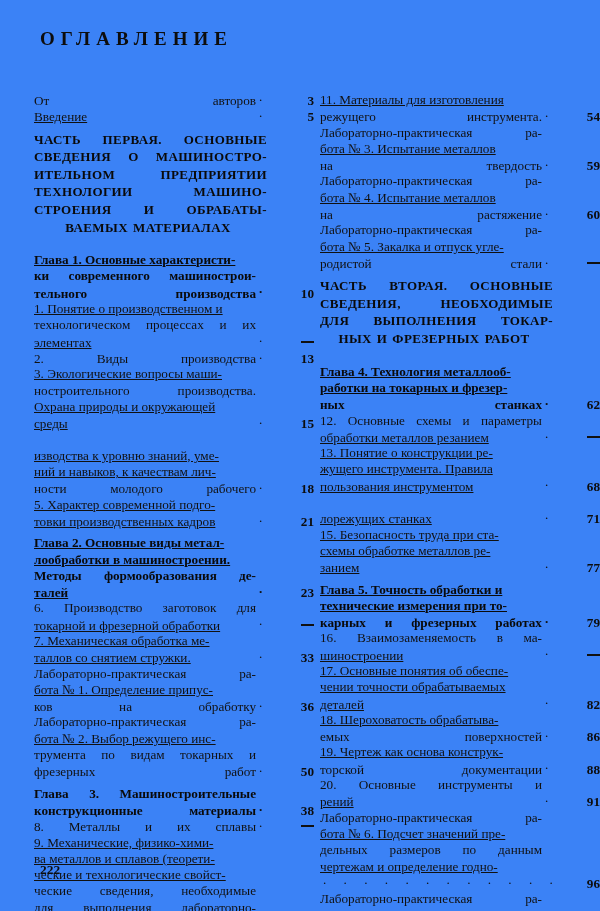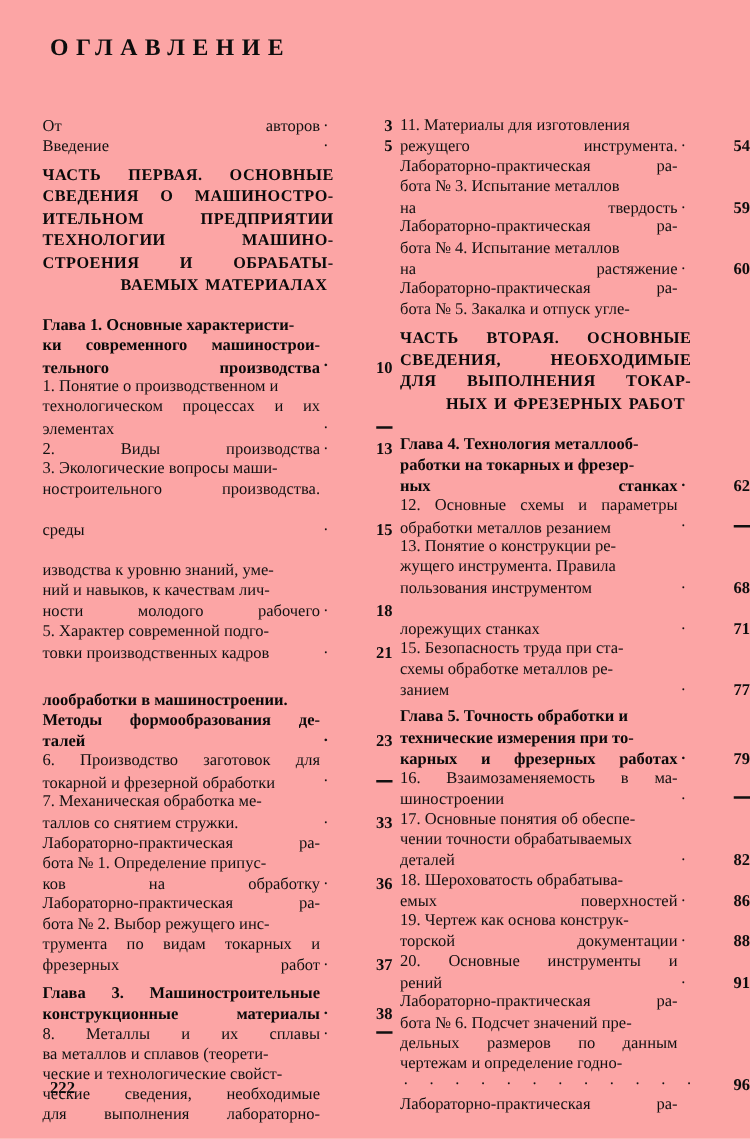--- a/index.html
+++ b/index.html
@@ -13,21 +13,21 @@
     height: 911px;
     font-family: "Liberation Serif", "DejaVu Serif", serif;
     color: #111111;
     position: relative;
     overflow: hidden;
   }
   .page {
     position: relative;
     width: 600px;
     height: 911px;
-    background: #fca5a5;
+    background: #3b82f6;
   }
   
   .toc-title {
     position: absolute;
     left: 40px;
     top: 28px;
     font-family: "Liberation Serif", "DejaVu Serif", serif;
     font-weight: 700;
     font-size: 19px;
     letter-spacing: 6px;
@@ -90,38 +90,38 @@
   .pg.empty { color: transparent; }
 
   
   .just {
     display: flex;
     justify-content: space-between;
     width: 222px;
     flex: 0 0 222px;
     font-size: 13.2px;
   }
-  .just.tight { justify-content: flex-start; }
+  .just.tight { justify-content: flex-start; text-decoration: underline; }
   .just.tight > span { margin-right: 4.2px; }
 
   
   .part-head {
     font-weight: 700;
     font-size: 13px;
     letter-spacing: 0.4px;
     line-height: 17.6px;
     color: #0a0a0a;
     width: 233px;
   }
   .part-head .ln {
     display: flex;
     justify-content: space-between;
     white-space: nowrap;
   }
-  .part-head .ln.last { justify-content: flex-end; }
+  .part-head .ln.last { justify-content: center; }
   .part-head .ln.last > span { margin-right: 5px; }
 
   
   .chap-head {
     font-weight: 700;
     font-size: 13.2px;
     line-height: 16.4px;
     color: #0a0a0a;
   }
   .chap-head .just { font-weight: 700; align-items: flex-end; }
@@ -293,20 +293,23 @@
             </div>
             <div class="line">
               <span class="just">
                 <span>ностроительного</span>
                 <span>производства.</span>
               </span>
               <span style="flex: 1 1 auto;"></span>
               <span class="pg empty">&nbsp;</span>
             </div>
             <div class="line">
+              <span class="just tight">
+                <span>Охрана природы и окружающей</span>
+              </span>
               <span style="flex: 1 1 auto;"></span>
               <span class="pg empty">&nbsp;</span>
             </div>
             <div class="line">
               <span class="just tight">
                 <span>среды</span>
               </span>
               <span class="leader"></span>
               <span class="pg">15</span>
             </div>
@@ -358,20 +361,23 @@
               </span>
               <span class="leader"></span>
               <span class="pg">21</span>
             </div>
           </div>
         </div>
         <div class="entry">
           <div class="spacer-s"></div>
           <div class="chap-head">
             <div class="line">
+              <span class="just tight">
+                <span>Глава 2. Основные виды метал-</span>
+              </span>
               <span style="flex: 1 1 auto;"></span>
               <span class="pg empty">&nbsp;</span>
             </div>
             <div class="line">
               <span class="just tight">
                 <span>лообработки в машиностроении.</span>
               </span>
               <span style="flex: 1 1 auto;"></span>
               <span class="pg empty">&nbsp;</span>
             </div>
@@ -487,21 +493,21 @@
               </span>
               <span style="flex: 1 1 auto;"></span>
               <span class="pg empty">&nbsp;</span>
             </div>
             <div class="line">
               <span class="just">
                 <span>фрезерных</span>
                 <span>работ</span>
               </span>
               <span class="leader"></span>
-              <span class="pg">37</span>
+              <span class="pg">50</span>
             </div>
           </div>
         </div>
         <div class="entry">
           <div class="spacer-s"></div>
           <div class="chap-head">
             <div class="line">
               <span class="just">
                 <span>Глава</span>
                 <span>3.</span>
@@ -532,20 +538,27 @@
               </span>
               <span class="leader"></span>
               <span class="pg"><span class="dash"></span></span>
             </div>
           </div>
         </div>
         <div class="entry">
           <div class="">
             <div class="line">
               <span class="just tight">
+                <span>9. Механические, физико-хими-</span>
+              </span>
+              <span style="flex: 1 1 auto;"></span>
+              <span class="pg empty">&nbsp;</span>
+            </div>
+            <div class="line">
+              <span class="just tight">
                 <span>ва металлов и сплавов (теорети-</span>
               </span>
               <span style="flex: 1 1 auto;"></span>
               <span class="pg empty">&nbsp;</span>
             </div>
             <div class="line">
               <span class="just tight">
                 <span>ческие и технологические свойст-</span>
               </span>
               <span style="flex: 1 1 auto;"></span>
@@ -655,20 +668,28 @@
               </span>
               <span style="flex: 1 1 auto;"></span>
               <span class="pg empty">&nbsp;</span>
             </div>
             <div class="line">
               <span class="just tight">
                 <span>бота № 5. Закалка и отпуск угле-</span>
               </span>
               <span style="flex: 1 1 auto;"></span>
               <span class="pg empty">&nbsp;</span>
+            </div>
+            <div class="line">
+              <span class="just">
+                <span>родистой</span>
+                <span>стали</span>
+              </span>
+              <span class="leader"></span>
+              <span class="pg"><span class="dash"></span></span>
             </div>
           </div>
         </div>
         <div class="entry">
           <div class="spacer-s"></div>
           <div class="part-head">
             <div class="ln">
               <span>ЧАСТЬ</span>
               <span>ВТОРАЯ.</span>
               <span>ОСНОВНЫЕ</span>

